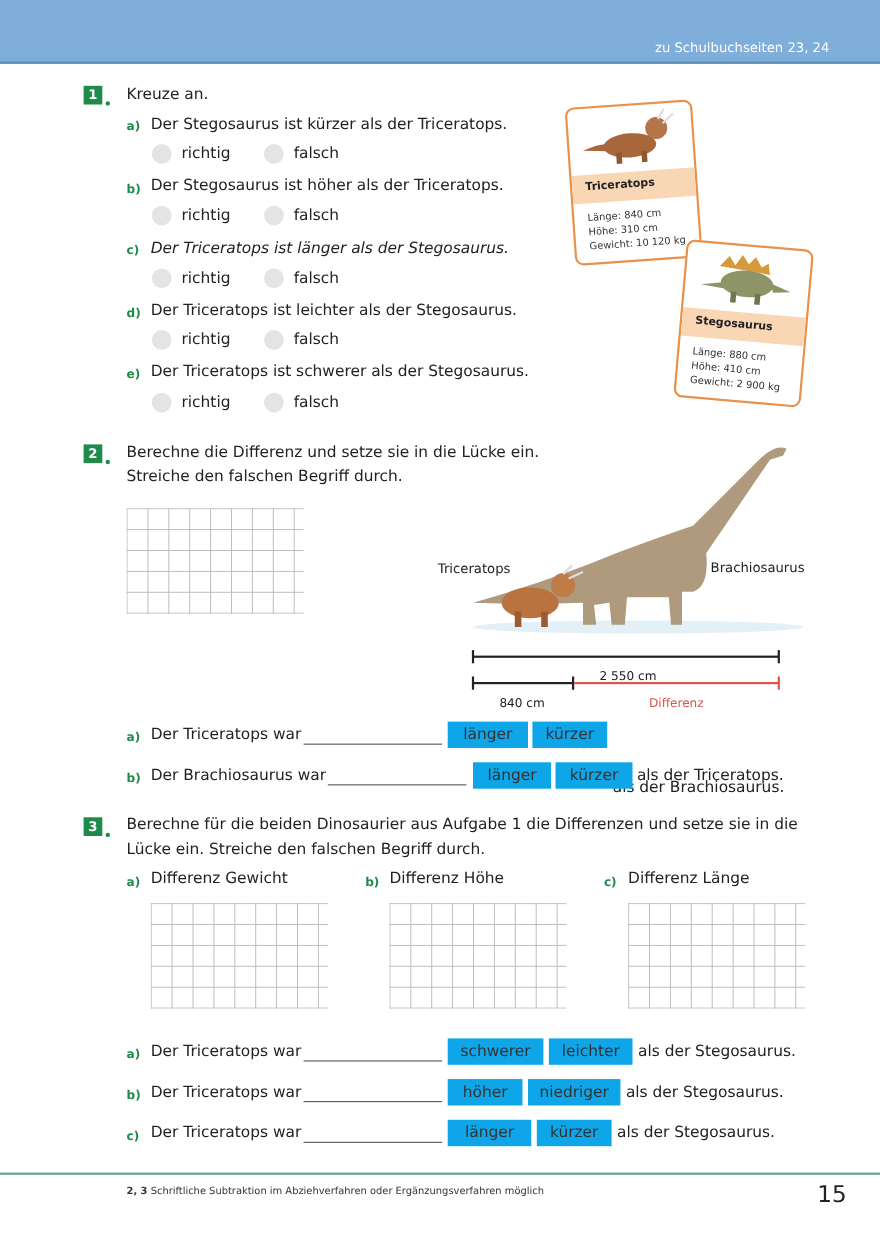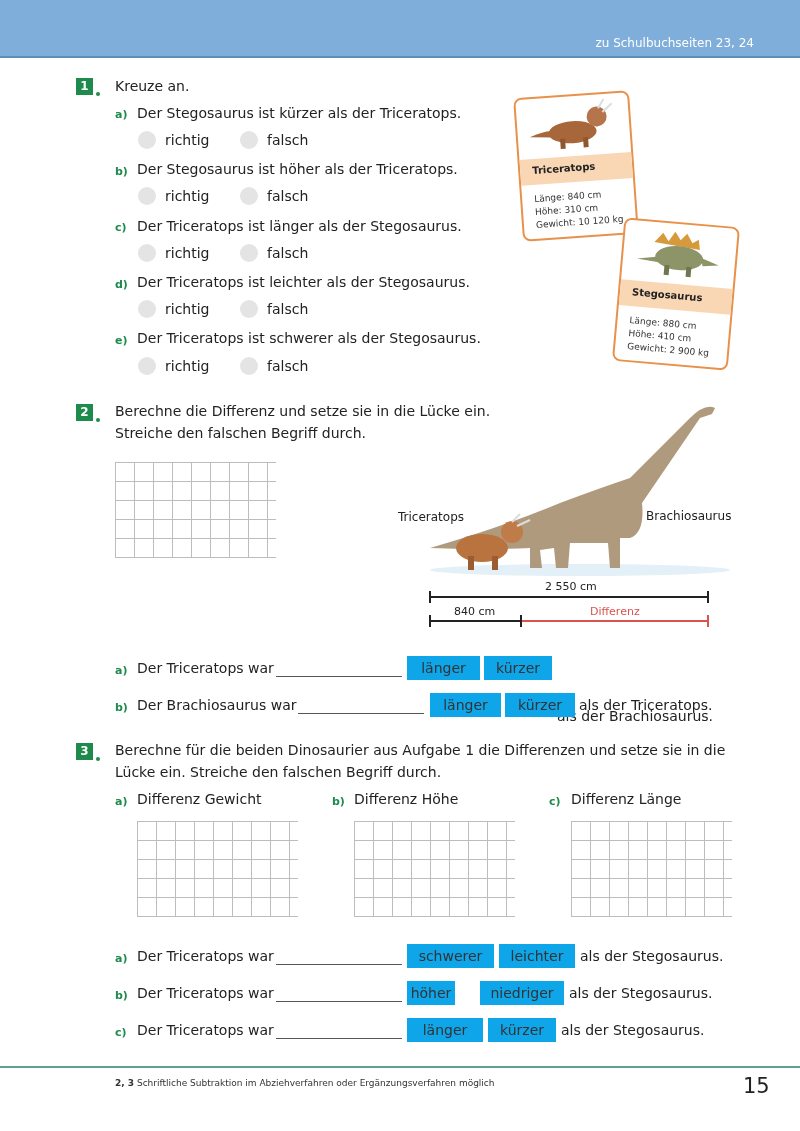--- a/index.html
+++ b/index.html
@@ -52,21 +52,21 @@
   .choice {
     position: absolute; height: 24px; background: #0ea5e9; font-size: 14px;
     text-align: center; line-height: 24px; color: #333;
   }
   .footer-line { position: absolute; left: 0; top: 1066px; width: 800px; height: 2px; background: #5ea392; }
   .footer-note { position: absolute; left: 115px; top: 1078px; font-size: 9px; color: #333; }
   .footer-note b { font-weight: bold; }
   .page-num { position: absolute; left: 743px; top: 1074px; font-size: 21px; color: #222; }
   .measure { position: absolute; height: 2px; }
   .tick { position: absolute; width: 2px; height: 12px; }
-  .mlabel { position: absolute; font-size: 11px; }
+  .mlabel { position: absolute; font-size: 11px; margin-top: 28px; }
 </style>
 </head>
 <body>
 
 <div class="header">
   <span class="ref">zu Schulbuchseiten 23, 24</span>
 </div>
 
 <div>
   <div class="num-badge" style="left:76px;top:78px;">1</div>
@@ -81,21 +81,21 @@
   <span class="txt" style="left:267px;top:132px;">falsch</span>
 
   <span class="lbl" style="left:115px;top:165px;">b)</span>
   <span class="txt" style="left:137px;top:161px;">Der Stegosaurus ist höher als der Triceratops.</span>
   <div class="radio" style="left:138px;top:187px;"></div>
   <span class="txt" style="left:165px;top:188px;">richtig</span>
   <div class="radio" style="left:240px;top:187px;"></div>
   <span class="txt" style="left:267px;top:188px;">falsch</span>
 
   <span class="lbl" style="left:115px;top:221px;">c)</span>
-  <span class="txt" style="left:137px;top:218px;">Der Triceratops ist länger als der Stegosaurus.</span>
+  <span class="txt" style="left:137px;top:218px;font-style:italic;">Der Triceratops ist länger als der Stegosaurus.</span>
   <div class="radio" style="left:138px;top:244px;"></div>
   <span class="txt" style="left:165px;top:245px;">richtig</span>
   <div class="radio" style="left:240px;top:244px;"></div>
   <span class="txt" style="left:267px;top:245px;">falsch</span>
 
   <span class="lbl" style="left:115px;top:278px;">d)</span>
   <span class="txt" style="left:137px;top:274px;">Der Triceratops ist leichter als der Stegosaurus.</span>
   <div class="radio" style="left:138px;top:300px;"></div>
   <span class="txt" style="left:165px;top:301px;">richtig</span>
   <div class="radio" style="left:240px;top:300px;"></div>
@@ -215,21 +215,21 @@
   <span class="lbl" style="left:115px;top:952px;">a)</span>
   <span class="txt" style="left:137px;top:948px;">Der Triceratops war</span>
   <div class="blank" style="left:276px;top:964px;width:126px;"></div>
   <div class="choice" style="left:407px;top:944px;width:87px;">schwerer</div>
   <div class="choice" style="left:499px;top:944px;width:76px;">leichter</div>
   <span class="txt" style="left:580px;top:948px;">als der Stegosaurus.</span>
 
   <span class="lbl" style="left:115px;top:989px;">b)</span>
   <span class="txt" style="left:137px;top:985px;">Der Triceratops war</span>
   <div class="blank" style="left:276px;top:1001px;width:126px;"></div>
-  <div class="choice" style="left:407px;top:981px;width:48px;">höher</div>
+  <div class="choice" style="left:407px;top:981px;width:68px;">höher</div>
   <div class="choice" style="left:480px;top:981px;width:84px;">niedriger</div>
   <span class="txt" style="left:569px;top:985px;">als der Stegosaurus.</span>
 
   <span class="lbl" style="left:115px;top:1026px;">c)</span>
   <span class="txt" style="left:137px;top:1022px;">Der Triceratops war</span>
   <div class="blank" style="left:276px;top:1038px;width:126px;"></div>
   <div class="choice" style="left:407px;top:1018px;width:76px;">länger</div>
   <div class="choice" style="left:488px;top:1018px;width:68px;">kürzer</div>
   <span class="txt" style="left:561px;top:1022px;">als der Stegosaurus.</span>
 </div>

